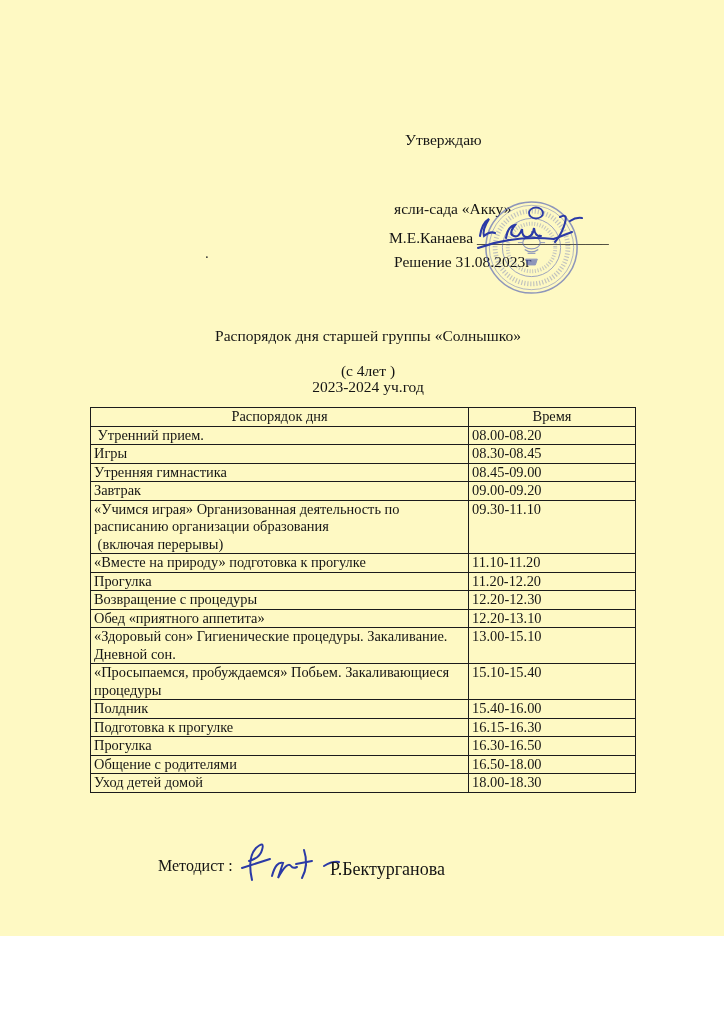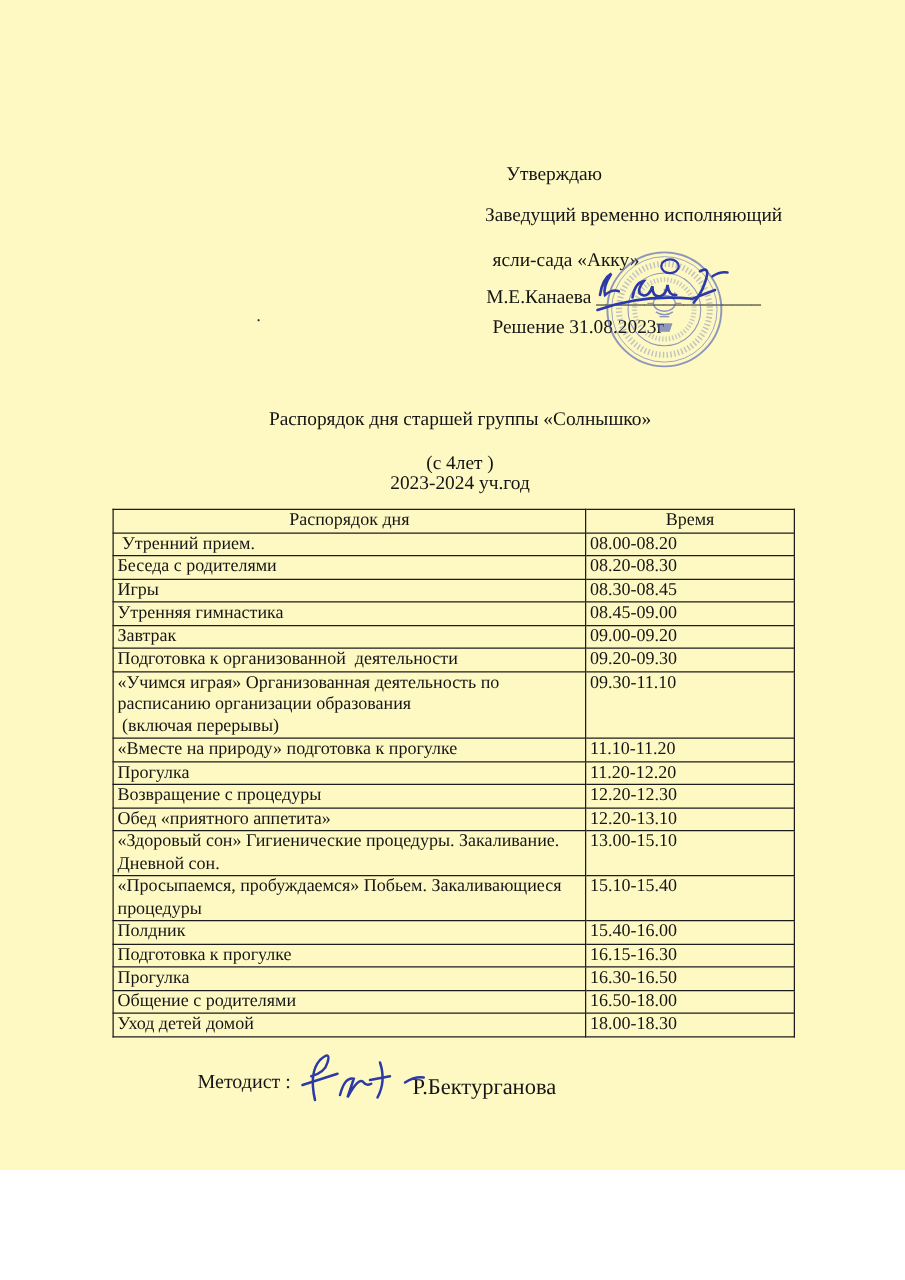--- a/index.html
+++ b/index.html
@@ -69,21 +69,20 @@
     position:absolute;left:238px;top:840px;
     width:104px;height:46px;
   }
 </style>
 </head>
 <body>
 
 <div class="page">
 
   <div class="appr-line" style="left:405px;top:131px;">Утверждаю</div>
-  <div class="appr-line" style="left:388px;top:164px;">Заведущий временно исполняющий</div>
   <div class="appr-line" style="left:394px;top:200px;">ясли-сада «Акку»</div>
   <div class="appr-line" style="left:389px;top:229px;">М.Е.Канаева _________________</div>
   <div class="appr-line" style="left:394px;top:253px;text-align:right;">Решение 31.08.2023г</div>
 
   <div class="stray-dot">.</div>
 
   <svg class="stamp" viewBox="0 0 100 100">
     <g fill="none" stroke="#4a5ab5">
       <circle cx="50" cy="50" r="47" stroke-width="1.6"></circle>
       <circle cx="50" cy="50" r="43.5" stroke-width="0.7"></circle>
@@ -123,38 +122,30 @@
         <th>Распорядок дня</th>
         <th>Время</th>
       </tr>
     </thead>
     <tbody>
         <tr>
           <td class="activity"> Утренний прием.</td>
           <td class="time">08.00-08.20</td>
         </tr>
         <tr>
-          <td class="activity">Беседа с родителями</td>
-          <td class="time">08.20-08.30</td>
-        </tr>
-        <tr>
           <td class="activity">Игры</td>
           <td class="time">08.30-08.45</td>
         </tr>
         <tr>
           <td class="activity">Утренняя гимнастика</td>
           <td class="time">08.45-09.00</td>
         </tr>
         <tr>
           <td class="activity">Завтрак</td>
           <td class="time">09.00-09.20</td>
-        </tr>
-        <tr>
-          <td class="activity">Подготовка к организованной  деятельности</td>
-          <td class="time">09.20-09.30</td>
         </tr>
         <tr>
           <td class="activity">«Учимся играя» Организованная деятельность по
 расписанию организации образования
  (включая перерывы)</td>
           <td class="time">09.30-11.10</td>
         </tr>
         <tr>
           <td class="activity">«Вместе на природу» подготовка к прогулке</td>
           <td class="time">11.10-11.20</td>

